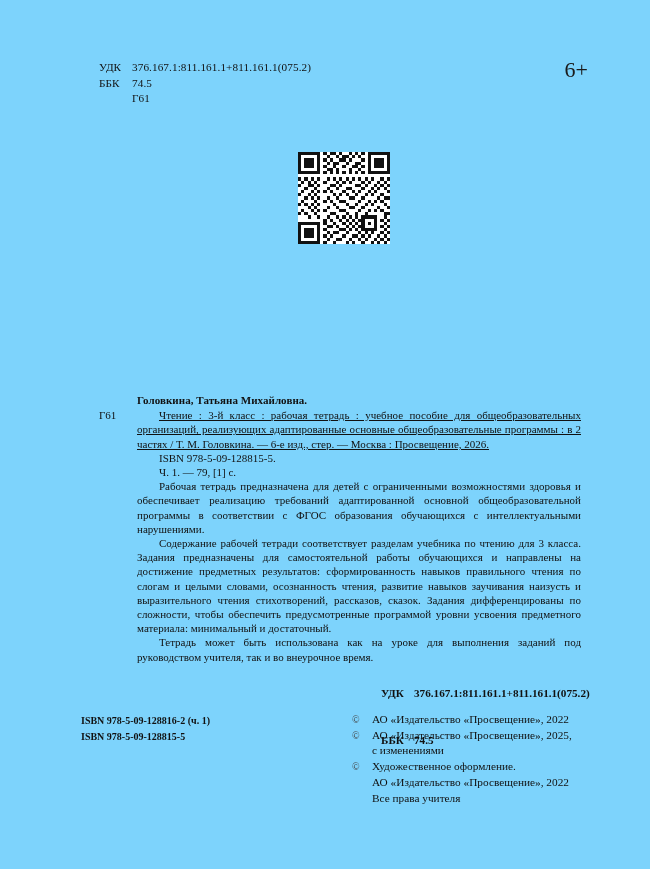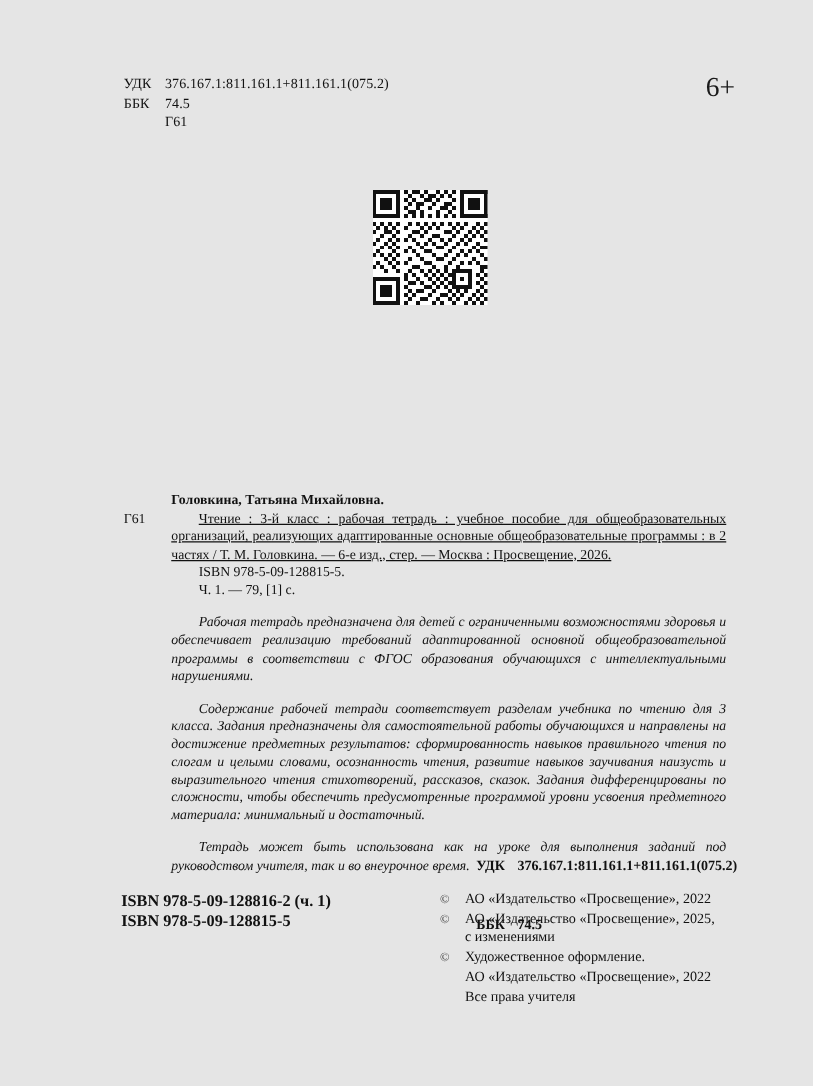--- a/index.html
+++ b/index.html
@@ -14,21 +14,21 @@
     position: relative;
     overflow: hidden;
     font-family: "Liberation Serif", "DejaVu Serif", serif;
     color: #111111;
     -webkit-font-smoothing: antialiased;
   }
 
   .page {
     position: absolute;
     inset: 0;
-    background: #e5e5e5;
+    background: #7dd3fc;
   }
 
   
   .classif {
     position: absolute;
     left: 99px;
     top: 60px;
     font-size: 11.2px;
     line-height: 15.5px;
     letter-spacing: 0.1px;
@@ -100,43 +100,42 @@
     text-decoration: underline;
   }
   .record .sub-line {
     margin-left: 38px;
     text-indent: 22px;
   }
   .record .para {
     margin-left: 38px;
     text-align: justify;
     text-indent: 22px;
-    margin-top: 12px;
-    font-style: italic;
+    margin-top: 0;
   }
 
   
   .classif-bottom {
     position: absolute;
     left: 381px;
     top: 655px;
     font-size: 11.2px;
     line-height: 15.5px;
     font-weight: bold;
     white-space: pre;
   }
   .classif-bottom .row { display: block; white-space: pre; }
   .classif-bottom .lbl { display: inline-block; width: 33px; }
 
   
   .isbn-bottom {
     position: absolute;
-    left: 97px;
+    left: 81px;
     top: 713px;
-    font-size: 13px;
+    font-size: 10px;
     line-height: 15.5px;
     font-weight: bold;
     white-space: nowrap;
   }
   .isbn-bottom .row { display: block; }
 
   
   .copyright {
     position: absolute;
     left: 352px;

